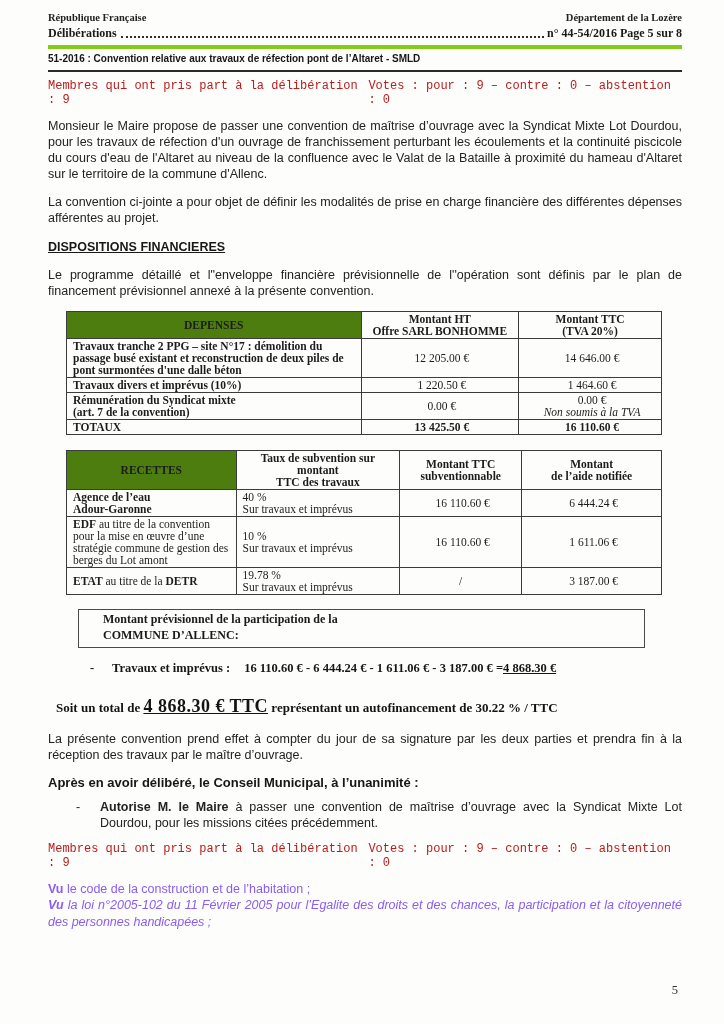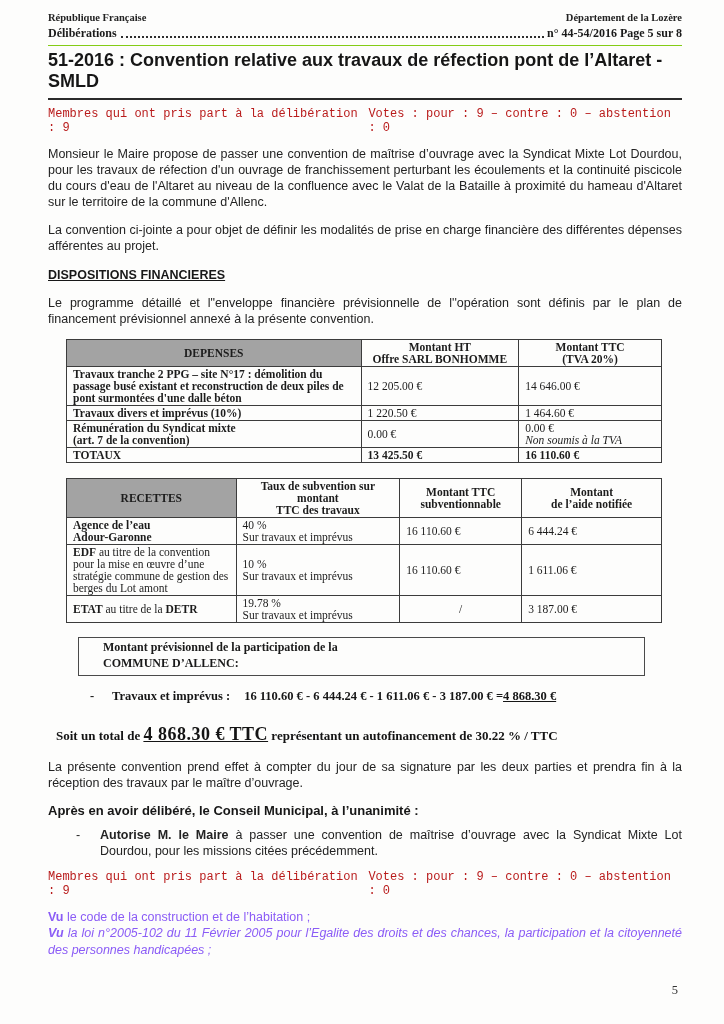--- a/index.html
+++ b/index.html
@@ -13,37 +13,37 @@
     font-family:"Liberation Serif", serif;
     padding:12px 42px 0 48px;
     overflow:hidden;
   }
   
   .hdr-top { display:flex; justify-content:space-between; font-weight:bold; font-size:10.5px; color:#222; }
   .hdr-doc { display:flex; align-items:flex-end; font-weight:bold; font-size:12px; margin-top:3px; color:#1a1a1a; }
   .leader { flex:1; border-bottom:2px dotted #2d2d2d; margin:0 3px 3px 4px; }
   
   .sec-bar {
-    border-top:1px solid #84cc16;
+    border-top:4px solid #84cc16;
     border-bottom:2px solid #2b2b2b;
     font-family:"Liberation Sans", sans-serif;
-    font-weight:bold; font-size:18px;
+    font-weight:bold; font-size:10px;
     padding:4px 0 6px; margin-top:4px; color:#161616;
   }
   .mv-row { display:flex; justify-content:space-between; font-family:Liberation Mono, monospace; font-size:12px; color:#b91c1c; margin:7px 0 11px; }
   
   .para { font-family:"Liberation Sans", sans-serif; font-size:12.5px; line-height:1.28; text-align:justify; color:#232323; margin-bottom:12px; }
   .fin-heading { font-family:"Liberation Sans", sans-serif; font-weight:bold; font-size:12.5px; text-decoration:underline; margin:14px 0 13px; color:#181818; }
   
   table { border-collapse:collapse; font-family:"Liberation Serif", serif; font-size:11.5px; color:#1c1c1c; table-layout:fixed; }
   td { border:1px solid #3c3c3c; padding:1px 6px; vertical-align:middle; }
-  .gray { background:#a3a3a3; }
+  .gray { background:#4d7c0f; }
   .thead td { font-weight:bold; text-align:center; vertical-align:middle; }
   .lbl { font-weight:bold; vertical-align:top; }
-  .amt { text-align:left; padding-right:2px; white-space:nowrap; }
+  .amt { text-align:center; padding-right:2px; white-space:nowrap; }
   .bold { font-weight:bold; }
   .ital { font-style:italic; }
   .t1 { width:596px; margin:4px 0 0 18px; }
   .t1 .c1 { width:49.5%; } .t1 .c2 { width:26.5%; } .t1 .c3 { width:24%; }
   .t2 { width:596px; margin:15px 0 0 18px; }
   .t2 .c1 { width:28.5%; } .t2 .c2 { width:27.5%; } .t2 .c3 { width:20.5%; } .t2 .c4 { width:23.5%; }
   .t2 .namecell { vertical-align:top; }
   
   .box { border:1.5px solid #4a4a4a; width:567px; margin:14px 0 0 30px; padding:2px 24px 4px; font-weight:bold; font-size:12px; line-height:1.3; color:#1a1a1a; }
   .calc { display:flex; font-weight:bold; font-size:12.5px; margin:13px 0 0 42px; color:#161616; }

